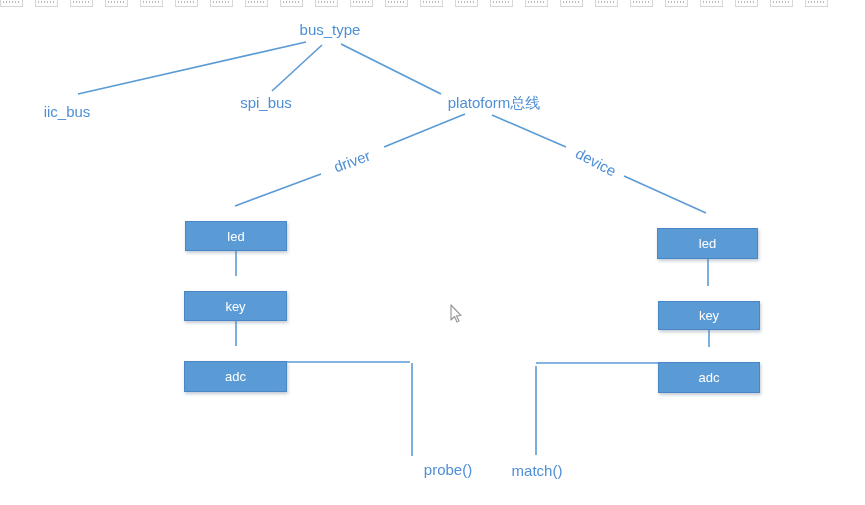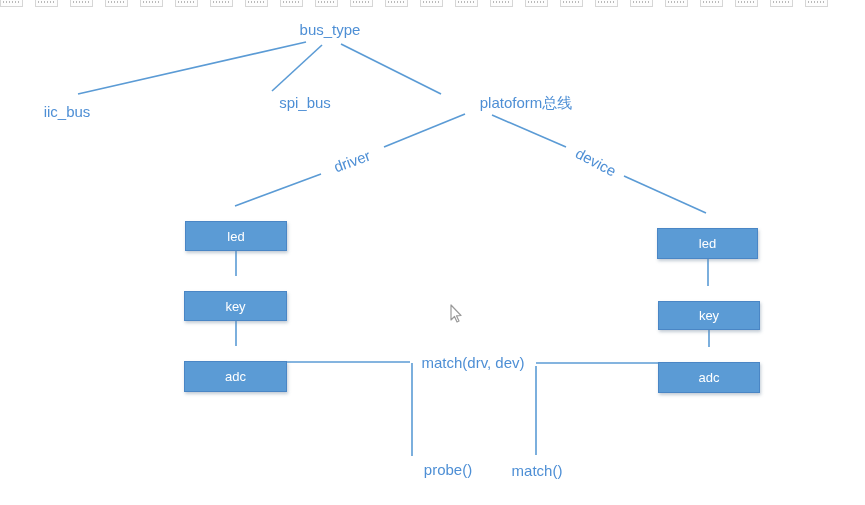--- a/index.html
+++ b/index.html
@@ -114,25 +114,24 @@
 
     <line x1="287" y1="362" x2="410" y2="362"></line>
     <line x1="536" y1="363" x2="658" y2="363"></line>
 
     <line x1="412" y1="363" x2="412" y2="456"></line>
     <line x1="536" y1="366" x2="536" y2="455"></line>
   </svg>
 
   <div class="lbl" style="left:330px;top:29px;">bus_type</div>
   <div class="lbl" style="left:67px;top:111px;">iic_bus</div>
-  <div class="lbl" style="left:266px;top:102px;margin-left:39px;">spi_bus</div>
-  <div class="lbl" style="left:520px;top:103px;padding-left:12px;">platoform总线</div>
+  <div class="lbl" style="left:266px;top:102px;">spi_bus</div>
+  <div class="lbl" style="left:488px;top:103px;padding-left:12px;">platoform总线</div>
   <div class="lbl rot-driver" style="left:352px;top:161px;">driver</div>
   <div class="lbl rot-device" style="left:596px;top:162px;">device</div>
-  <div class="lbl" style="left:473px;top:362px;">match(drv, dev)</div>
   <div class="lbl" style="left:417px;top:469px;margin-left:31px;">probe()</div>
   <div class="lbl" style="left:537px;top:470px;">match()</div>
 
   <div class="node" style="left:185px;top:206px;width:102px;height:30px;">led</div>
   <div class="node" style="left:184px;top:276px;width:103px;height:30px;">key</div>
   <div class="node" style="left:184px;top:346px;width:103px;height:31px;">adc</div>
 
   <div class="node" style="left:657px;top:213px;width:101px;height:31px;">led</div>
   <div class="node" style="left:658px;top:286px;width:102px;height:29px;">key</div>
   <div class="node" style="left:658px;top:347px;width:102px;height:31px;">adc</div>

